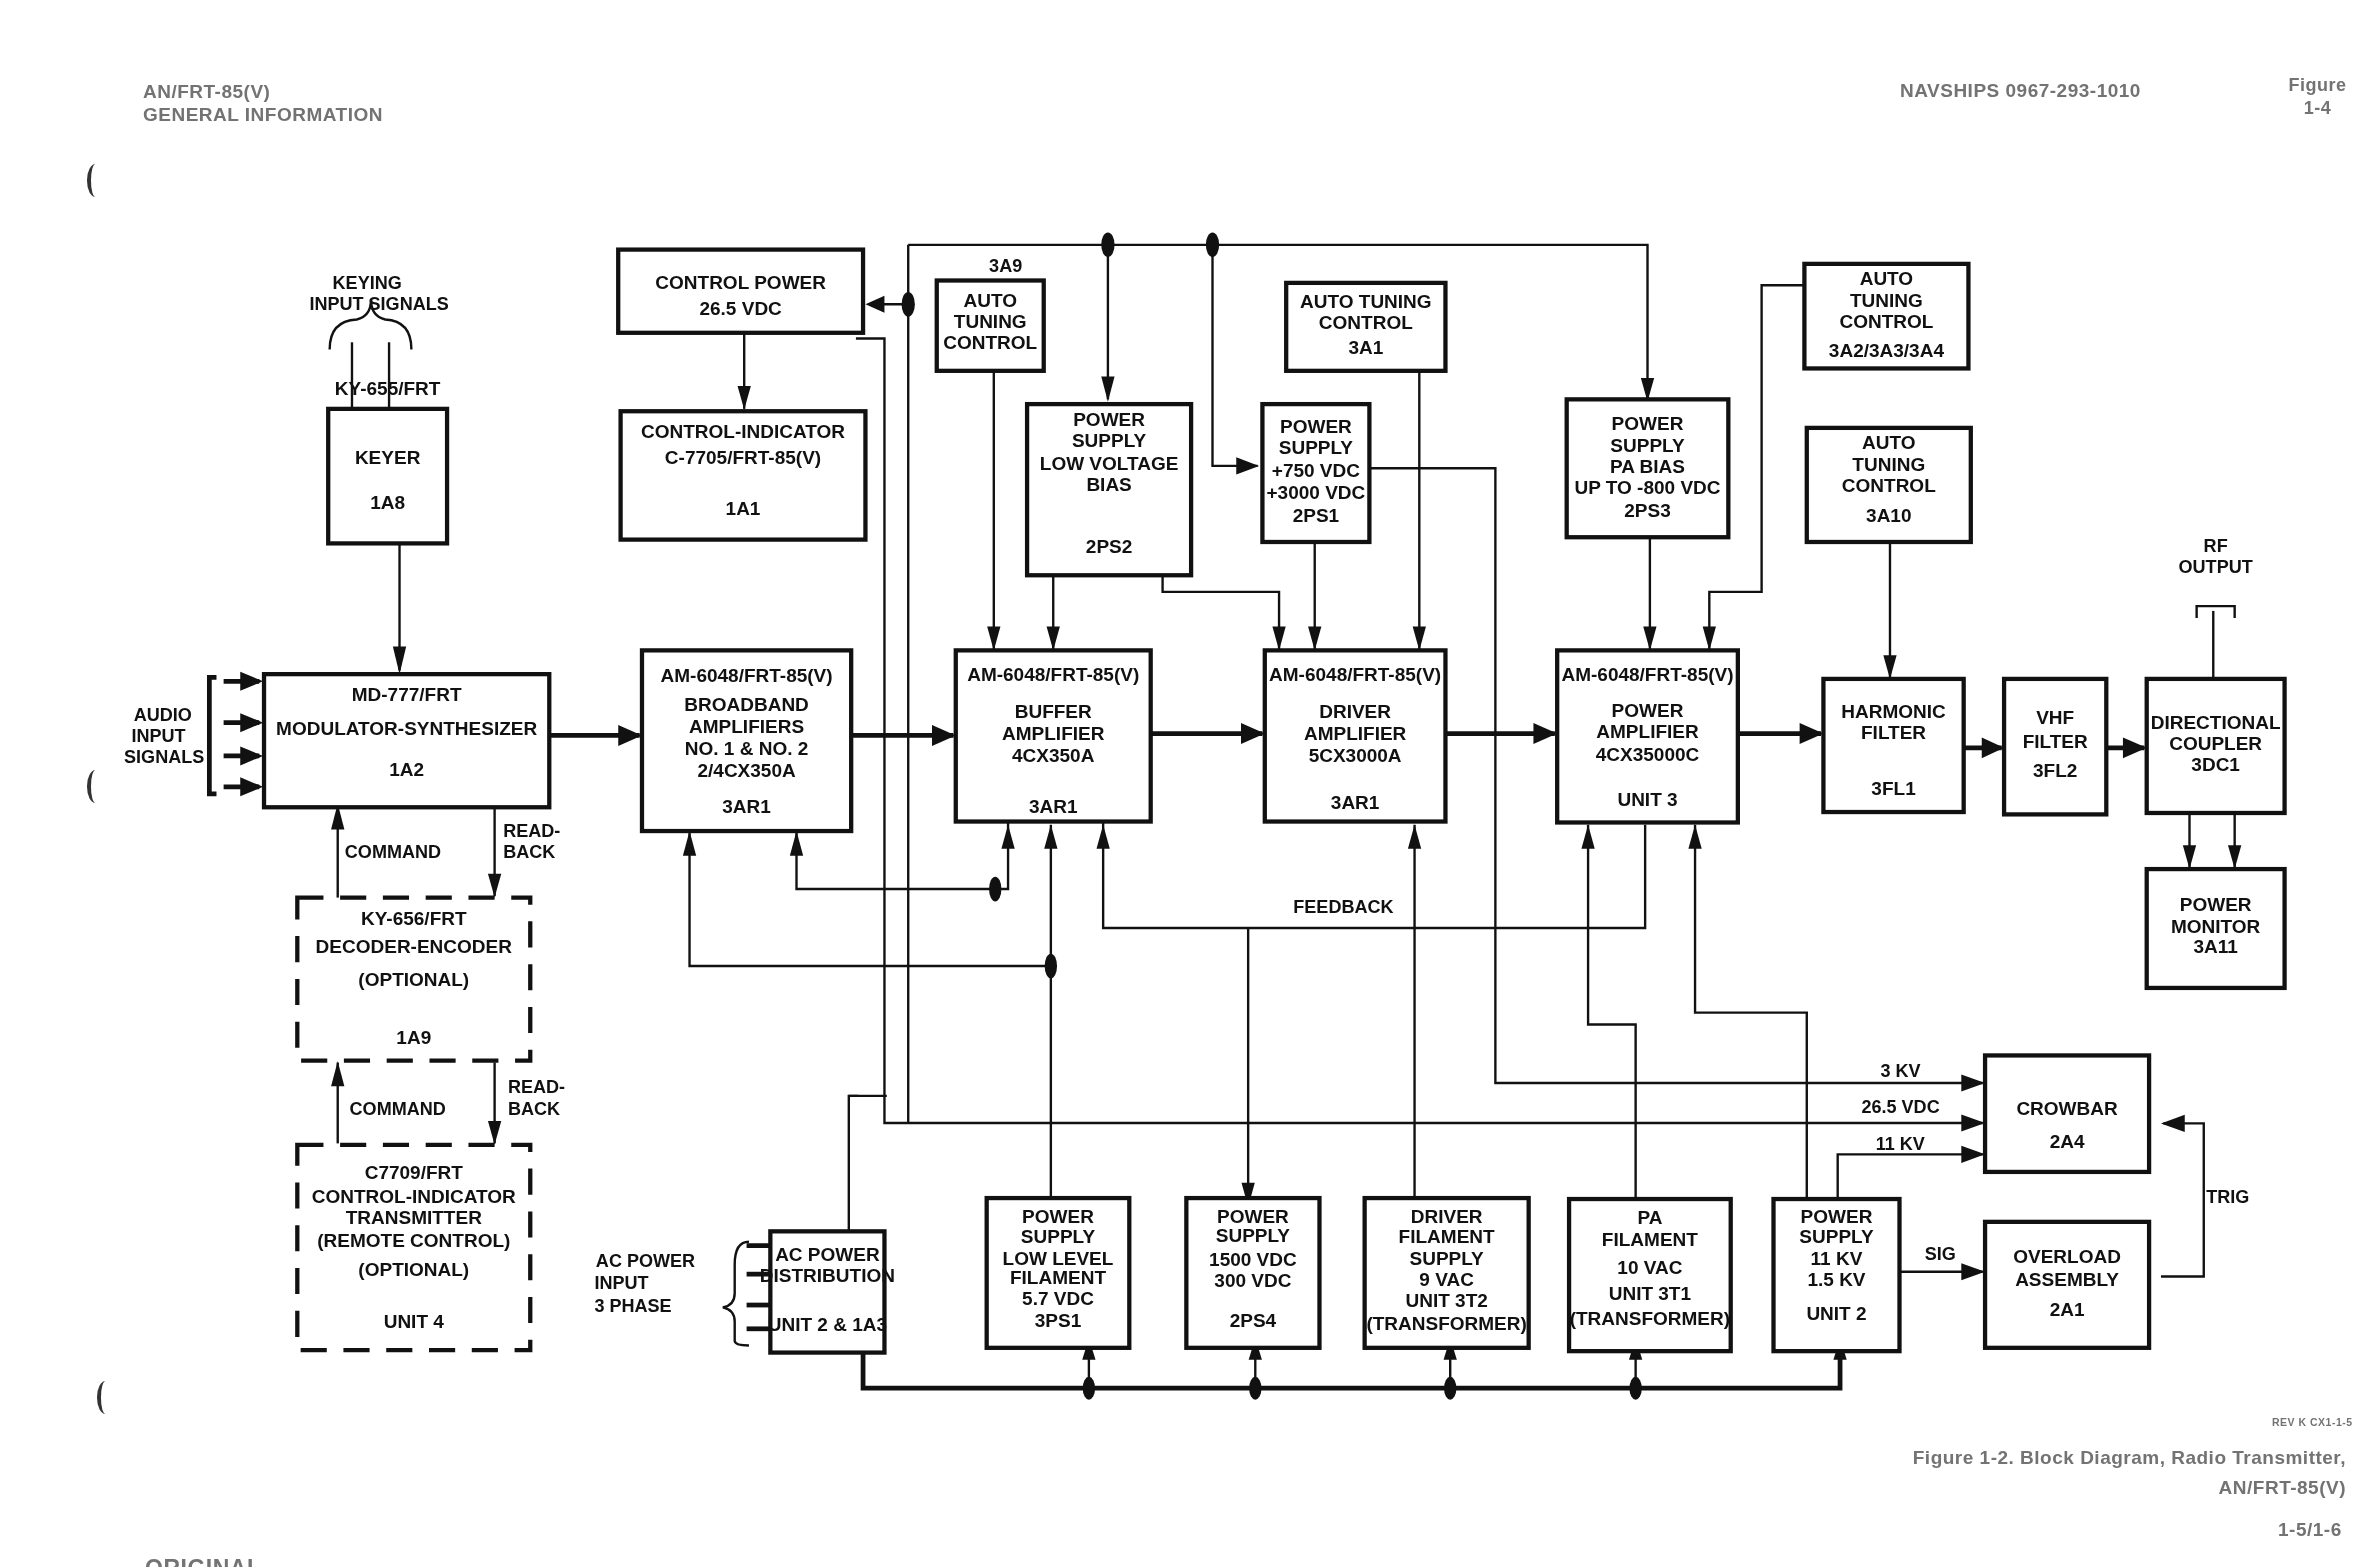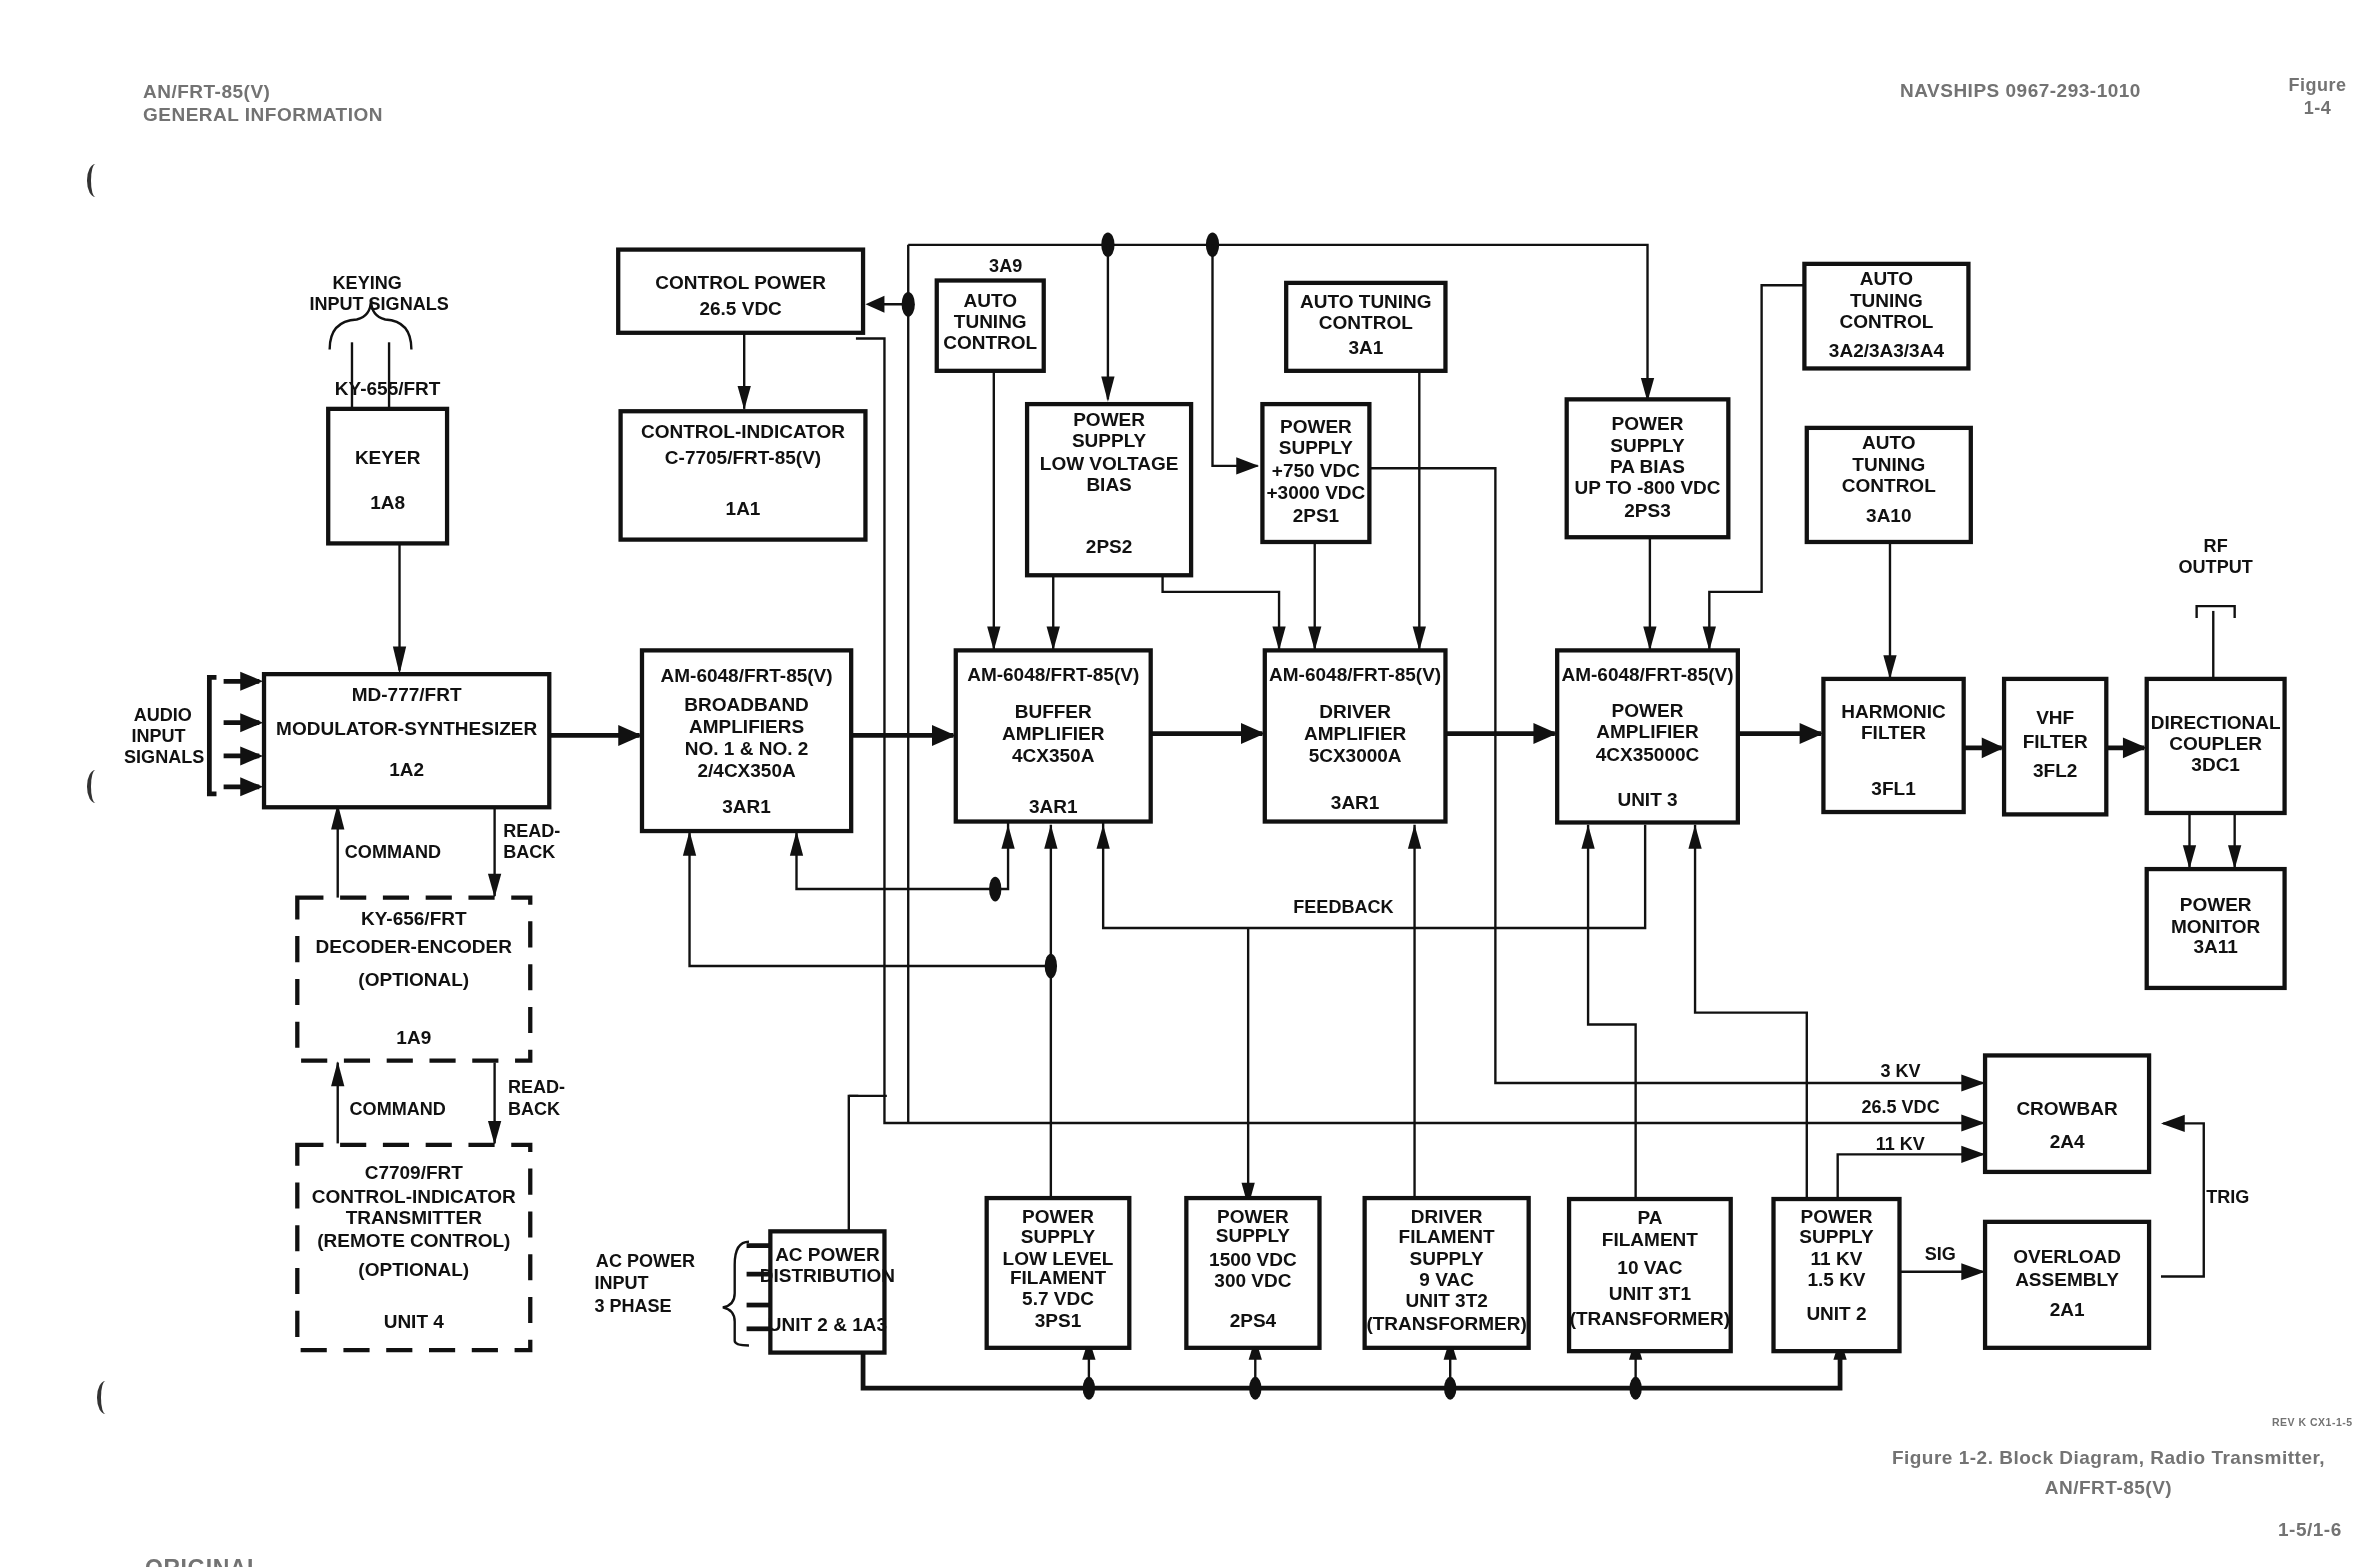--- a/index.html
+++ b/index.html
@@ -24,21 +24,21 @@
     <div>GENERAL INFORMATION</div>
   </div>
   <div class="hdr" style="left:1900px; top:80px; font-size:19px;">NAVSHIPS 0967-293-1010</div>
   <div class="hdr" style="left:2282px; top:74px; font-size:18px; text-align:center; width:71px; line-height:23px;">
     <div>Figure</div>
     <div>1-4</div>
   </div>
 
   <div class="hdr" style="left:145px; top:1531px; font-size:23px;margin-top:24px;">ORIGINAL</div>
   <div class="hdr" style="left:2235px; top:1416px; font-size:10.5px;padding-left:37px;">REV K  CX1-1-5</div>
-  <div class="hdr" style="left:1871px; top:1443px; font-size:19px; width:475px; text-align:center; line-height:29.5px;">
+  <div class="hdr" style="left:1871px; top:1443px; font-size:19px; width:475px; text-align:right; line-height:29.5px;">
     <div>Figure 1-2.  Block Diagram, Radio Transmitter,</div>
     <div>AN/FRT-85(V)</div>
   </div>
   <div class="hdr" style="left:2278px; top:1519px; font-size:19px;">1-5/1-6</div>
 
   <div style="position:absolute;left:87px;top:164px;width:13.3px;height:33px;border-left:4.8px solid #333;border-radius:50%;"></div>
   <div style="position:absolute;left:87px;top:770px;width:13.3px;height:33px;border-left:4.8px solid #333;border-radius:50%;"></div>
   <div style="position:absolute;left:97px;top:1381px;width:13.3px;height:33px;border-left:4.8px solid #333;border-radius:50%;"></div>
 
   <svg id="diagram" width="2425" height="1567" viewBox="0 0 5100 3296" style="position:absolute;left:0;top:0;">

